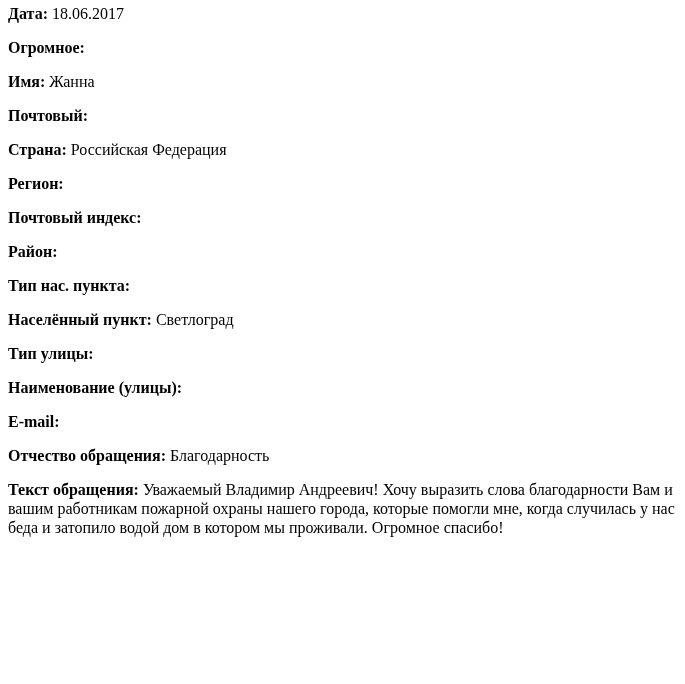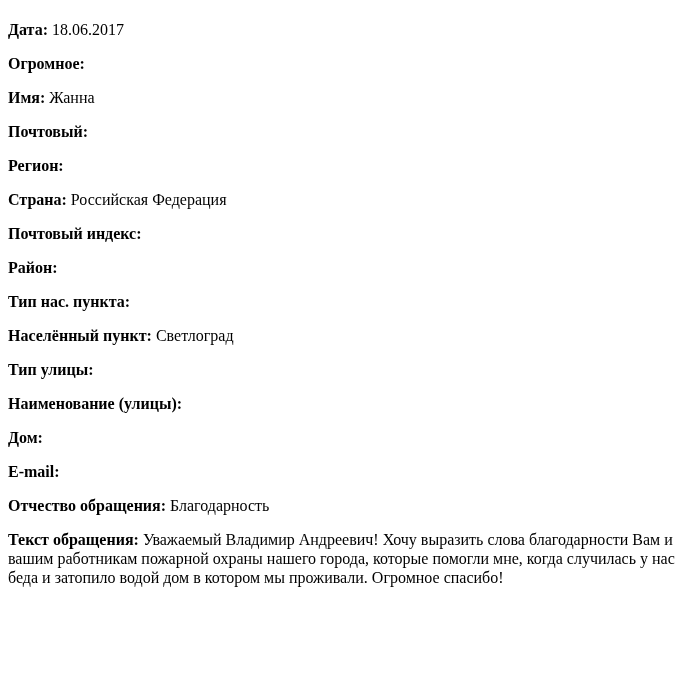--- a/index.html
+++ b/index.html
@@ -18,39 +18,38 @@
   }
   .page {
     padding: 4px 8px 8px 8px;
     box-sizing: border-box;
     width: 685px;
   }
   .field {
     margin: 15px 0 0 0;
   }
   .field:first-child {
-    margin-top: 16px;
+    margin-top: 0;
   }
   .field-label {
     font-weight: bold;
   }
 </style>
 </head>
 <body>
 
 <div class="page">
     <p class="field"><span class="field-label">Дата:</span> <span class="field-value">18.06.2017</span></p>
     <p class="field"><span class="field-label">Огромное:</span> <span class="field-value"></span></p>
     <p class="field"><span class="field-label">Имя:</span> <span class="field-value">Жанна</span></p>
     <p class="field"><span class="field-label">Почтовый:</span> <span class="field-value"></span></p>
+    <p class="field"><span class="field-label">Страна:</span> <span class="field-value">Российская Федерация</span></p>
     <p class="field"><span class="field-label">Регион:</span> <span class="field-value"></span></p>
-    <p class="field"><span class="field-label">Страна:</span> <span class="field-value">Российская Федерация</span></p>
     <p class="field"><span class="field-label">Почтовый индекс:</span> <span class="field-value"></span></p>
     <p class="field"><span class="field-label">Район:</span> <span class="field-value"></span></p>
     <p class="field"><span class="field-label">Тип нас. пункта:</span> <span class="field-value"></span></p>
     <p class="field"><span class="field-label">Населённый пункт:</span> <span class="field-value">Светлоград</span></p>
     <p class="field"><span class="field-label">Тип улицы:</span> <span class="field-value"></span></p>
     <p class="field"><span class="field-label">Наименование (улицы):</span> <span class="field-value"></span></p>
-    <p class="field"><span class="field-label">Дом:</span> <span class="field-value"></span></p>
     <p class="field"><span class="field-label">E-mail:</span> <span class="field-value"></span></p>
     <p class="field"><span class="field-label">Отчество обращения:</span> <span class="field-value">Благодарность</span></p>
     <p class="field"><span class="field-label">Текст обращения:</span> <span class="field-value">Уважаемый Владимир Андреевич! Хочу выразить слова благодарности Вам и вашим работникам пожарной охраны нашего города, которые помогли мне, когда случилась у нас беда и затопило водой дом в котором мы проживали. Огромное спасибо!</span></p>
   </div>
 
 </body></html>

